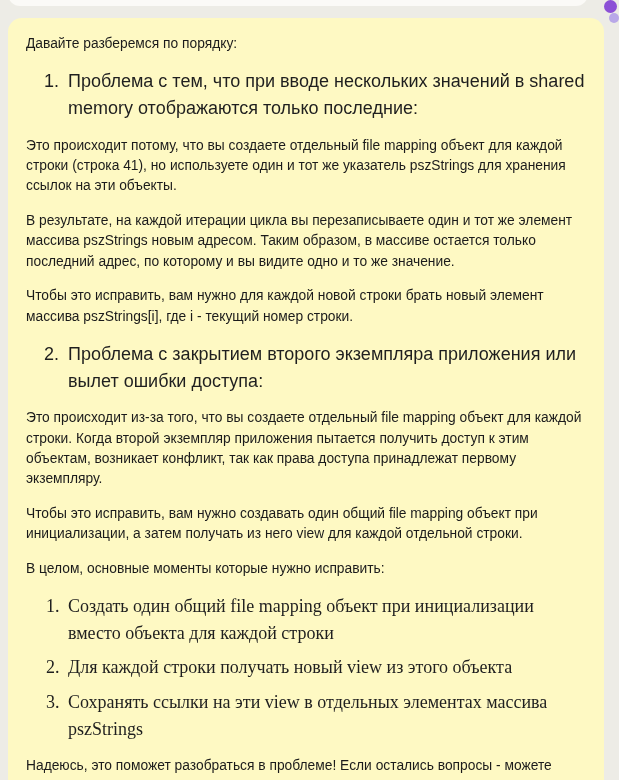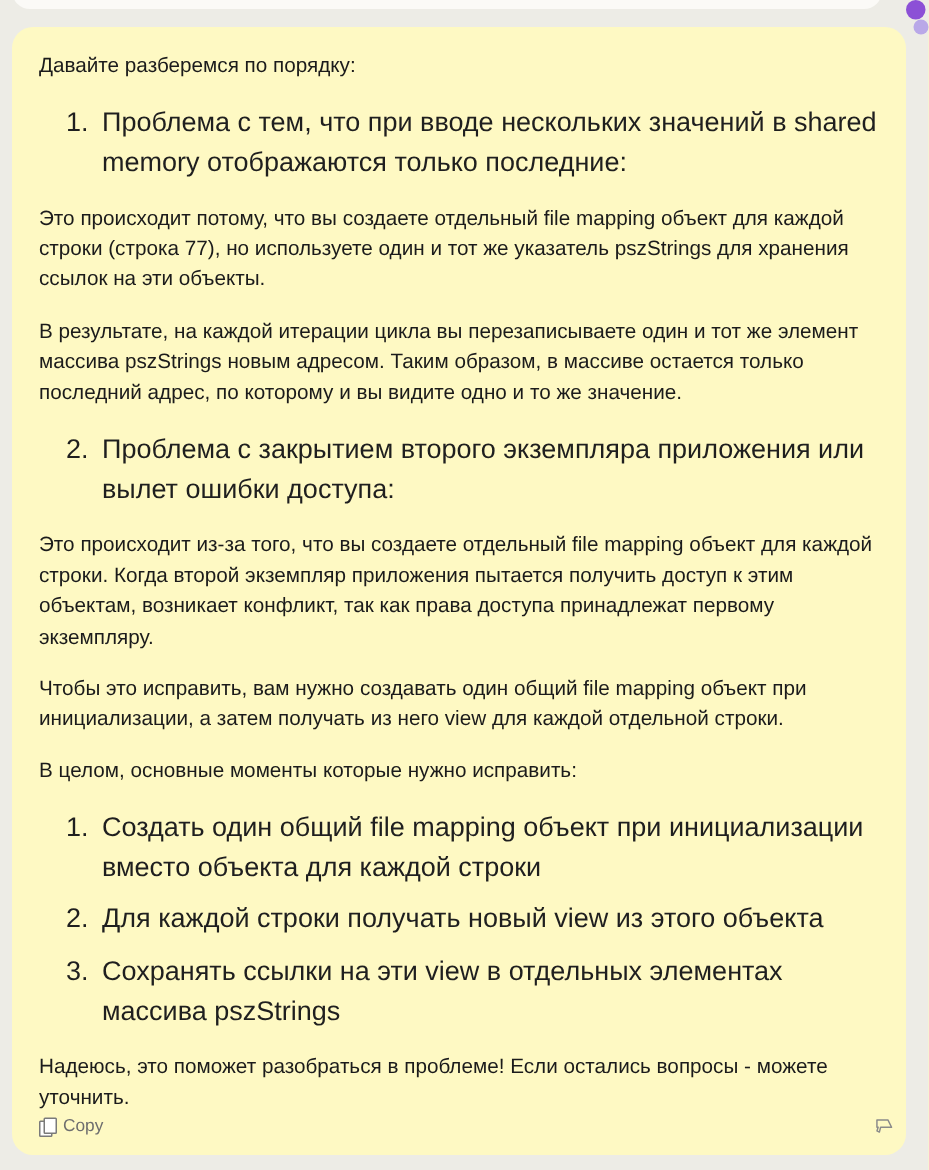--- a/index.html
+++ b/index.html
@@ -82,20 +82,21 @@
     padding-left: 38px;
     font-size: 18px;
     line-height: 1.48;
   }
   ol.numlist li {
     margin-bottom: 2px;
     padding-left: 4px;
   }
   ol.numlist.tight li {
     margin-bottom: 8px;
+    font-family: Liberation Serif, serif;
   }
   ol.numlist.tight li:last-child {
     margin-bottom: 0;
   }
 
   .footer {
     position: absolute;
     left: 18px;
     right: 8px;
     bottom: 8px;
@@ -164,22 +165,23 @@
   <div class="corner-dot second"></div>
 
   <div class="bubble">
 
     <p class="para">Давайте разберемся по порядку:</p>
 
     <ol class="numlist">
       <li>Проблема с тем, что при вводе нескольких значений в shared memory отображаются только последние:</li>
     </ol>
 
-    <p class="para">Это происходит потому, что вы создаете отдельный file mapping объект для каждой строки (строка 77), но используете один и тот же указатель pszStrings для хранения ссылок на эти объекты.</p>
+    <p class="para">Это происходит потому, что вы создаете отдельный file mapping объект для каждой строки (строка 41), но используете один и тот же указатель pszStrings для хранения ссылок на эти объекты.</p>
     <p class="para">В результате, на каждой итерации цикла вы перезаписываете один и тот же элемент массива pszStrings новым адресом. Таким образом, в массиве остается только последний адрес, по которому и вы видите одно и то же значение.</p>
+    <p class="para">Чтобы это исправить, вам нужно для каждой новой строки брать новый элемент массива pszStrings[i], где i - текущий номер строки.</p>
 
     <ol class="numlist" start="2">
       <li>Проблема с закрытием второго экземпляра приложения или вылет ошибки доступа:</li>
     </ol>
 
     <p class="para">Это происходит из-за того, что вы создаете отдельный file mapping объект для каждой строки. Когда второй экземпляр приложения пытается получить доступ к этим объектам, возникает конфликт, так как права доступа принадлежат первому экземпляру.</p>
     <p class="para">Чтобы это исправить, вам нужно создавать один общий file mapping объект при инициализации, а затем получать из него view для каждой отдельной строки.</p>
     <p class="para">В целом, основные моменты которые нужно исправить:</p>
 
     <ol class="numlist tight">

